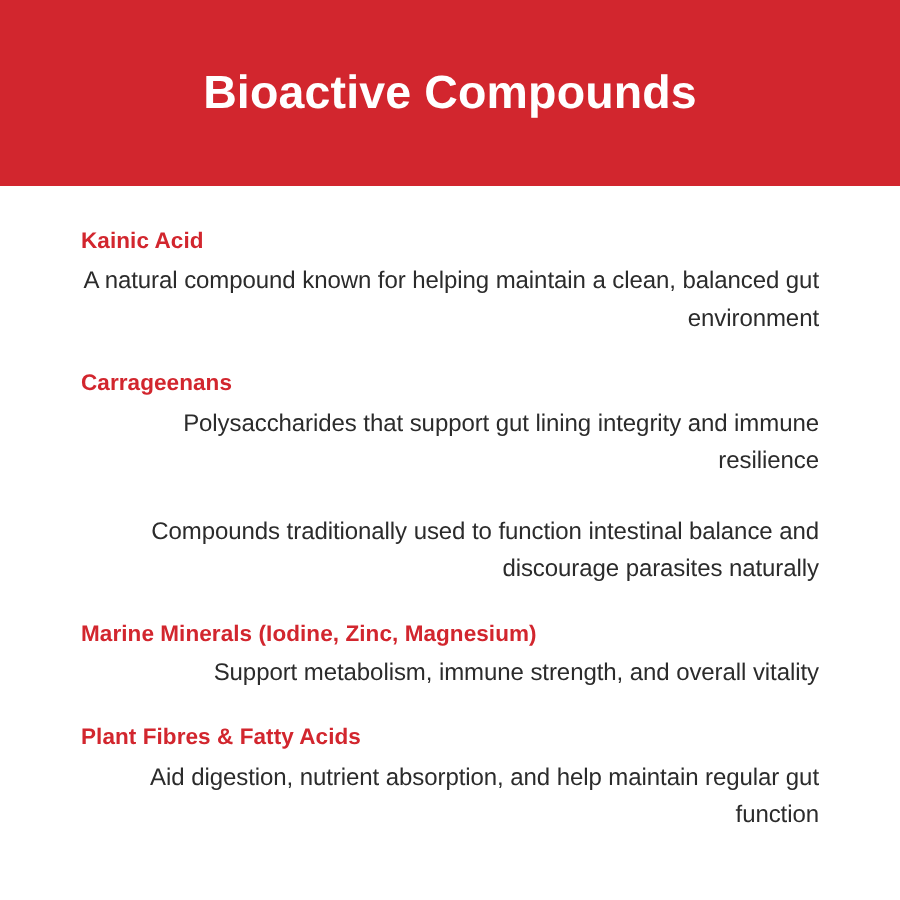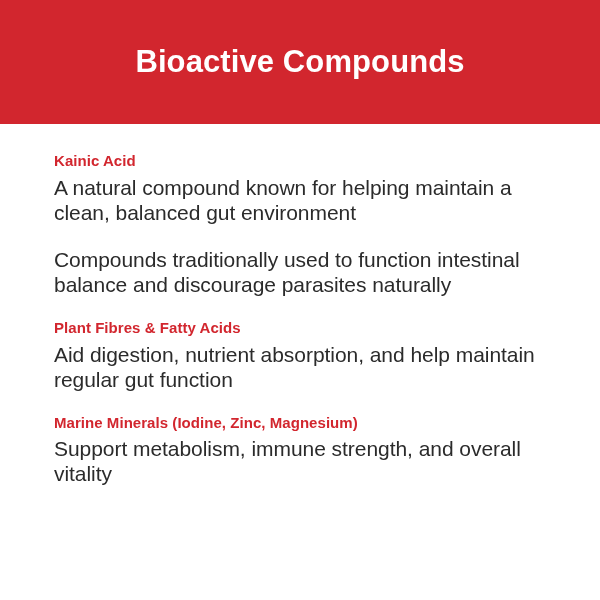--- a/index.html
+++ b/index.html
@@ -63,53 +63,58 @@
     color: #d2262e;
     font-size: 15px;
     font-weight: bold;
     line-height: 1.25;
     margin: 0 0 4px 0;
     letter-spacing: 0.05px;
   }
 
   .compound-desc {
     color: #2b2b2b;
-    font-size: 21px;
+    font-size: 16px;
     font-weight: normal;
     line-height: 25px;
     margin: 0;
     max-width: 496px;
     letter-spacing: -0.05px;
+    text-align: right;
   }
 </style>
 </head>
 <body>
 
 <div class="page">
 
   <div class="header-banner">
     <h1 class="header-title">Bioactive Compounds</h1>
   </div>
 
   <div class="content-list">
 
     <div class="compound-block">
       <div class="compound-name">Kainic Acid</div>
       <div class="compound-desc">A natural compound known for helping maintain a clean, balanced gut environment</div>
     </div>
 
+    <div class="compound-block">
+      <div class="compound-name">Carrageenans</div>
+      <div class="compound-desc">Polysaccharides that support gut lining integrity and immune resilience</div>
+    </div>
 
     <div class="compound-block">
       <div class="compound-desc">Compounds traditionally used to function intestinal balance and discourage parasites naturally</div>
+    </div>
+
+    <div class="compound-block">
+      <div class="compound-name">Marine Minerals (Iodine, Zinc, Magnesium)</div>
+      <div class="compound-desc">Support metabolism, immune strength, and overall vitality</div>
     </div>
 
     <div class="compound-block">
       <div class="compound-name">Plant Fibres &amp; Fatty Acids</div>
       <div class="compound-desc">Aid digestion, nutrient absorption, and help maintain regular gut function</div>
     </div>
 
-    <div class="compound-block">
-      <div class="compound-name">Marine Minerals (Iodine, Zinc, Magnesium)</div>
-      <div class="compound-desc">Support metabolism, immune strength, and overall vitality</div>
-    </div>
-
   </div>
 </div>
 
 </body></html>

